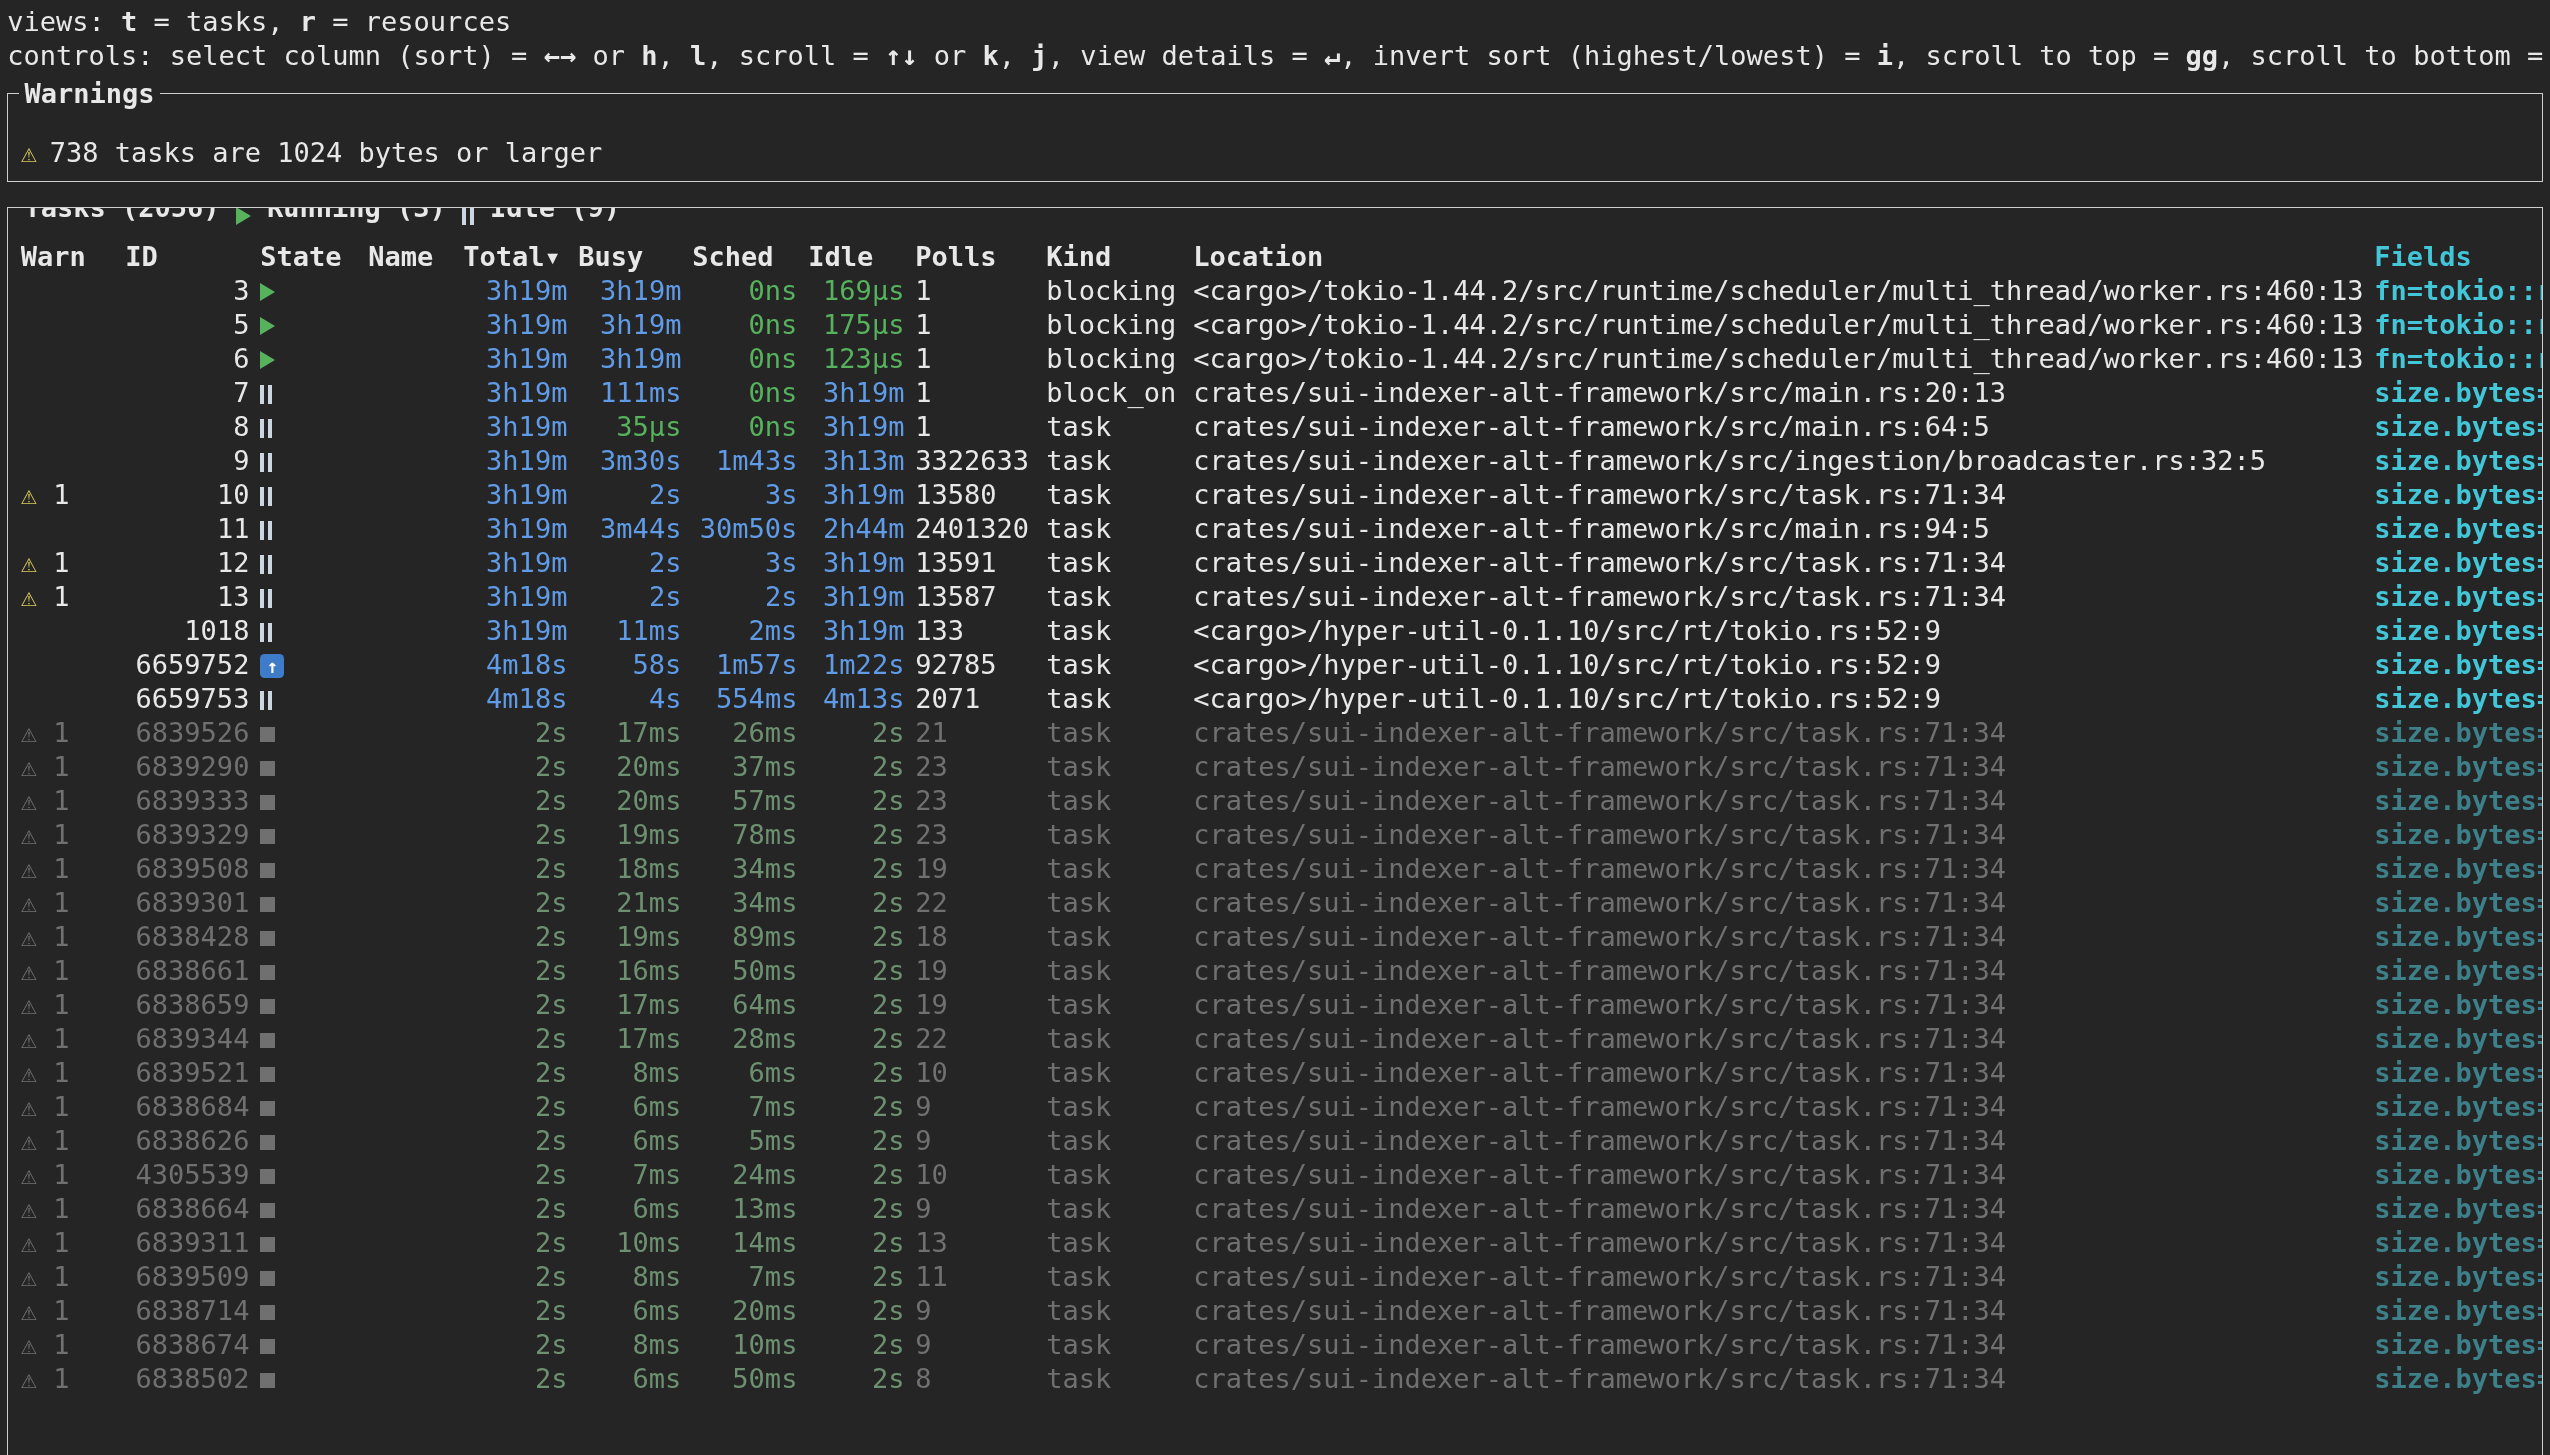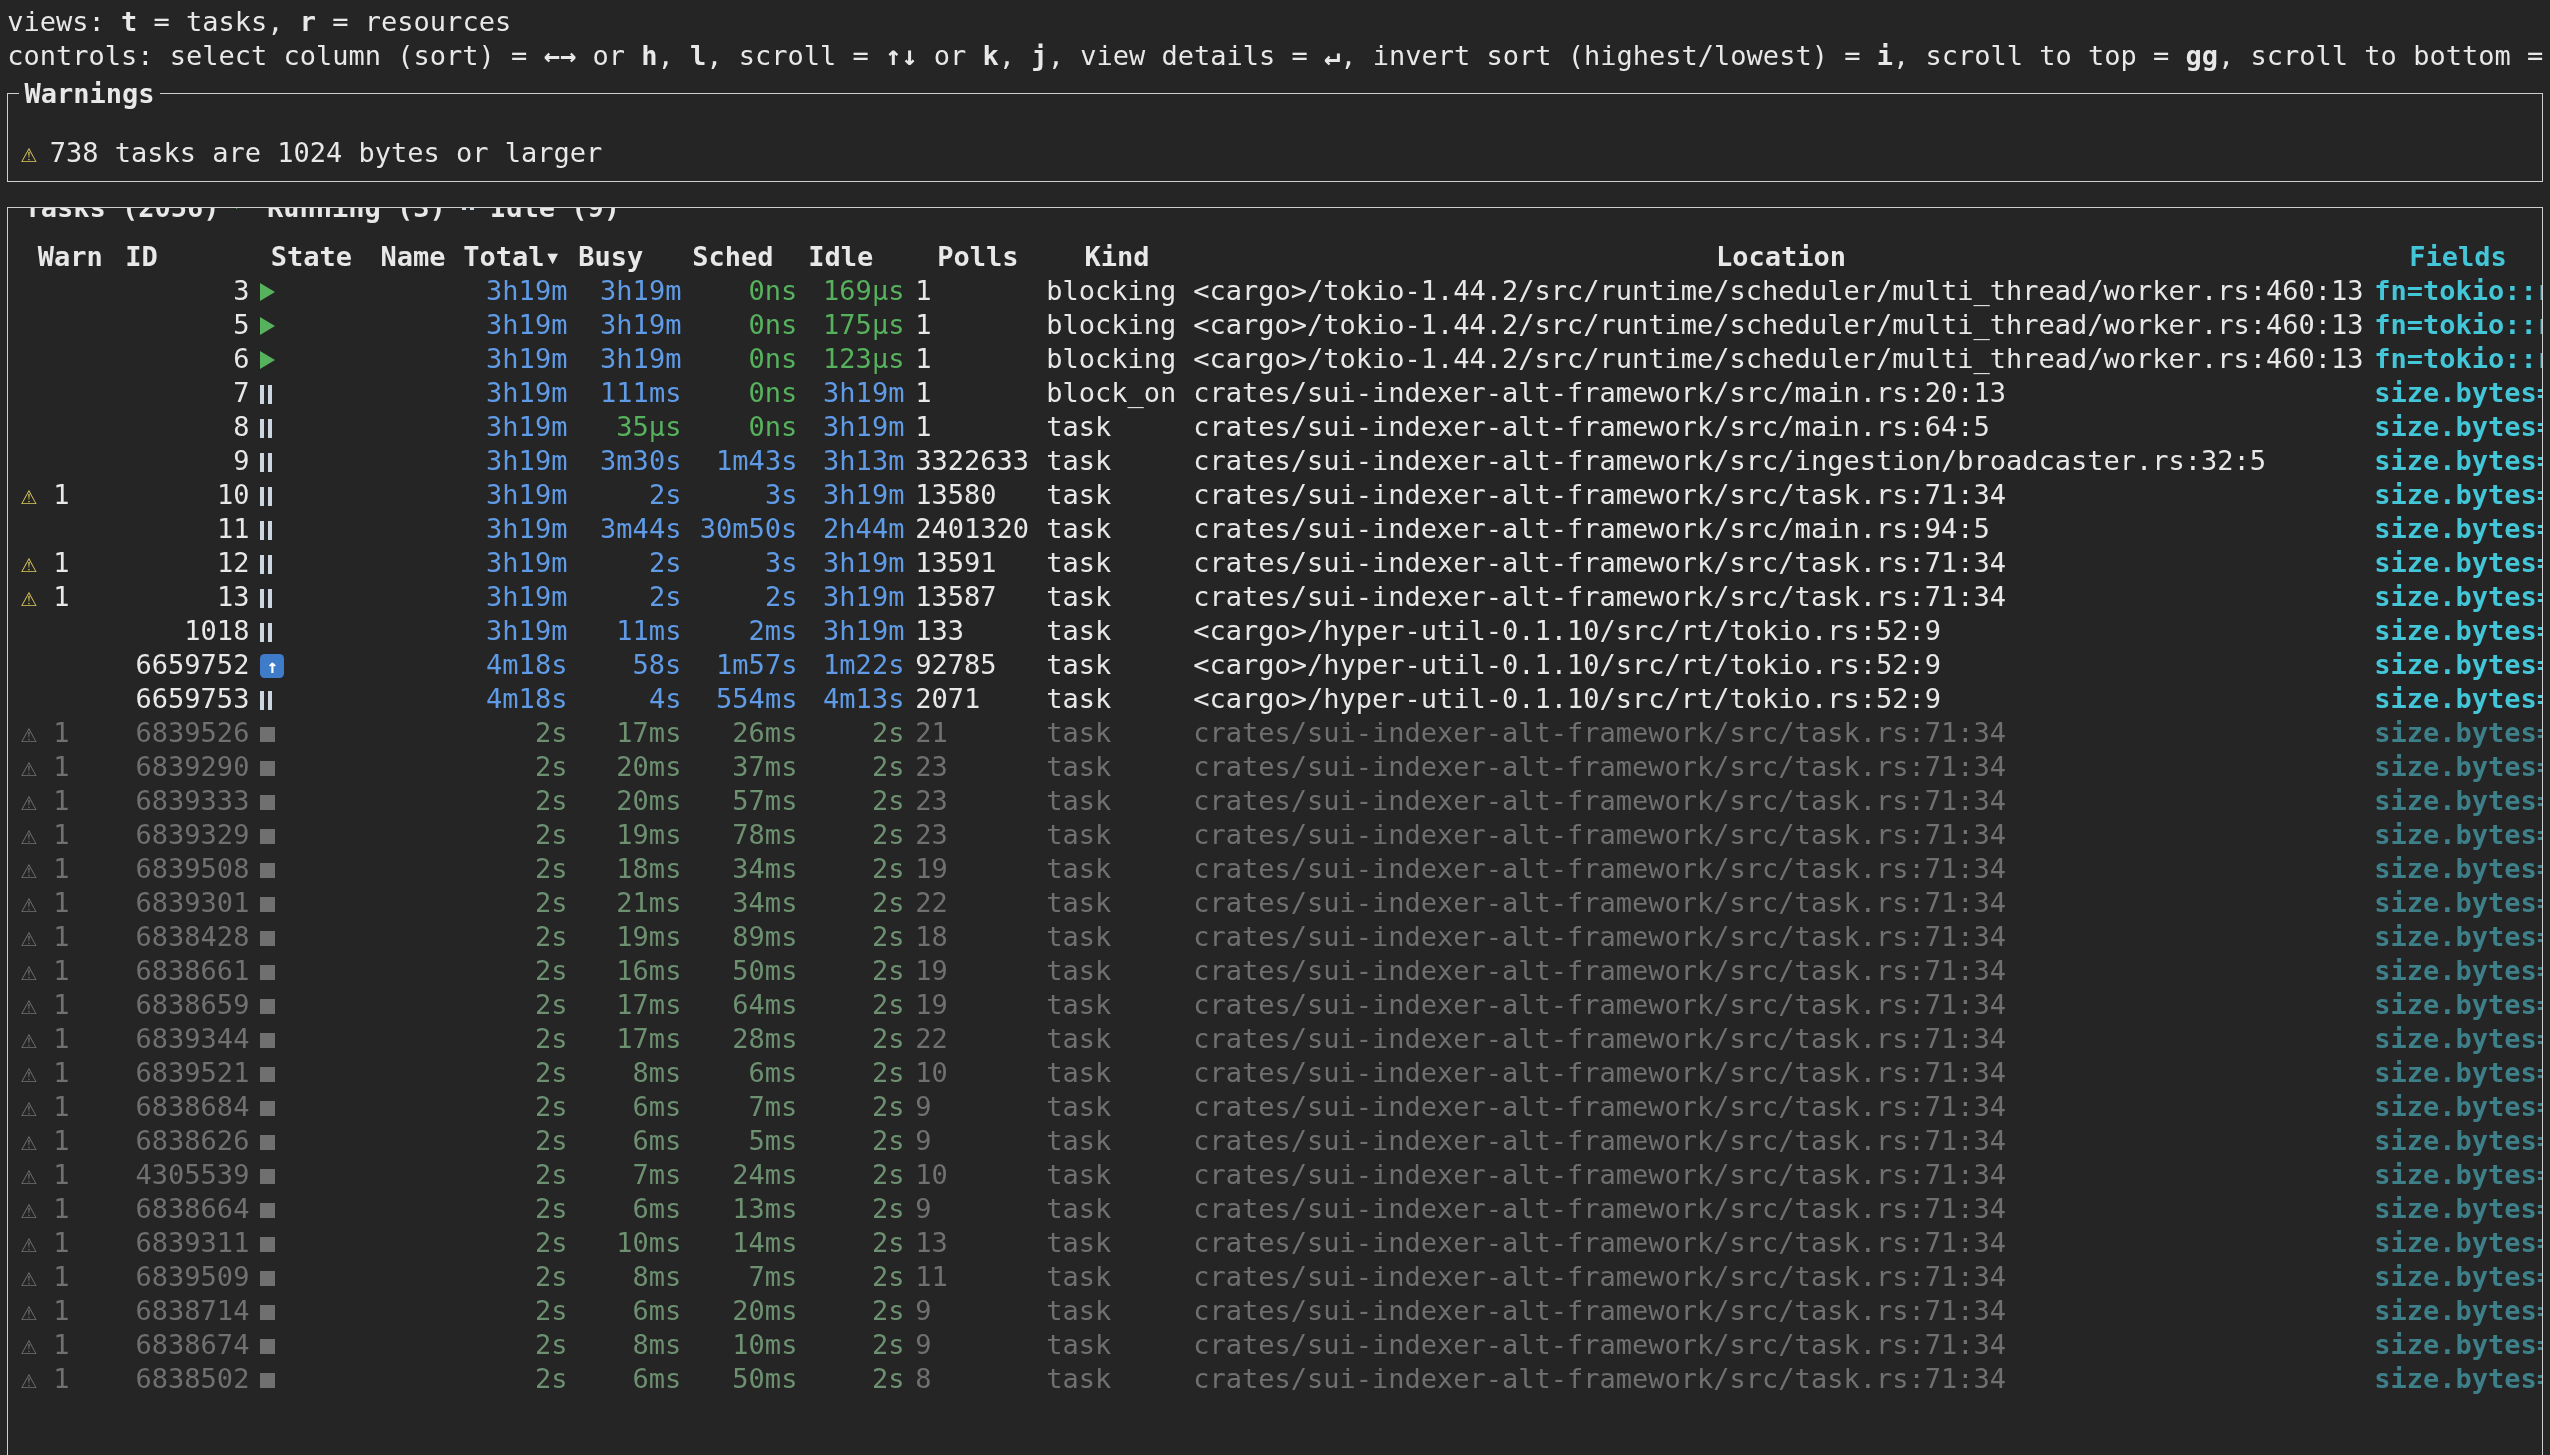--- a/index.html
+++ b/index.html
@@ -18,37 +18,37 @@
   .topbar{padding:5.4px 0 0 7.2px;}
   .tline{height:34px;line-height:34px;white-space:pre;overflow:hidden;}
   .tline span{white-space:pre;}
   .b{font-weight:bold;}
   .connected{color:var(--connected-green);font-weight:bold;}
 
   .box{position:relative;border:0.9px solid var(--border);margin:0 7.2px;}
   .box-title{
     position:absolute;top:-17px;left:10.8px;background:var(--bg);
     padding:0 5.4px;height:34px;line-height:34px;font-weight:bold;
-    display:flex;align-items:flex-start;white-space:pre;
+    display:flex;align-items:flex-end;white-space:pre;
   }
   .box-title span{white-space:pre;}
   .warnings-box{margin-top:20px;padding:13.5px 0 10.8px 0;}
   .warning-line{padding-left:12.6px;height:34px;line-height:34px;white-space:pre;margin-top:28px;}
   .warn-ic{color:var(--yellow);}
   .warning-text{margin-left:12.6px;}
 
   .tasks-box{margin-top:25px;height:1256px;overflow:hidden;padding-top:32px;}
 
   .thead,.trow{
     display:grid;
     grid-template-columns:99px 135px 108px 95px 115px 114px 116px 107px 131px 147px 1181px minmax(0,1fr);
     height:34px;line-height:34px;padding-left:12.6px;
   }
   .cell{overflow:hidden;white-space:pre;}
-  .cell.h{font-weight:bold;text-align:center;padding-left:5.4px;}
+  .cell.h{font-weight:bold;text-align:left;padding-left:5.4px;}
   .cell.h.c-warn{padding-left:0;}
   .c-id,.c-total,.c-busy,.c-sched,.c-idle{text-align:right;padding-right:5.4px;}
   .cell.h.c-id,.cell.h.c-total,.cell.h.c-busy,.cell.h.c-sched,.cell.h.c-idle{text-align:left;padding-right:0;}
   .c-state,.c-name,.c-polls,.c-kind,.c-location,.c-fields{padding-left:5.4px;}
   .c-warn{padding-left:0;}
 
   .dur-b{color:var(--blue);}
   .dur-g{color:var(--green);}
   .c-fields{color:var(--cyan);font-weight:bold;}
   .wic{color:var(--yellow);}

